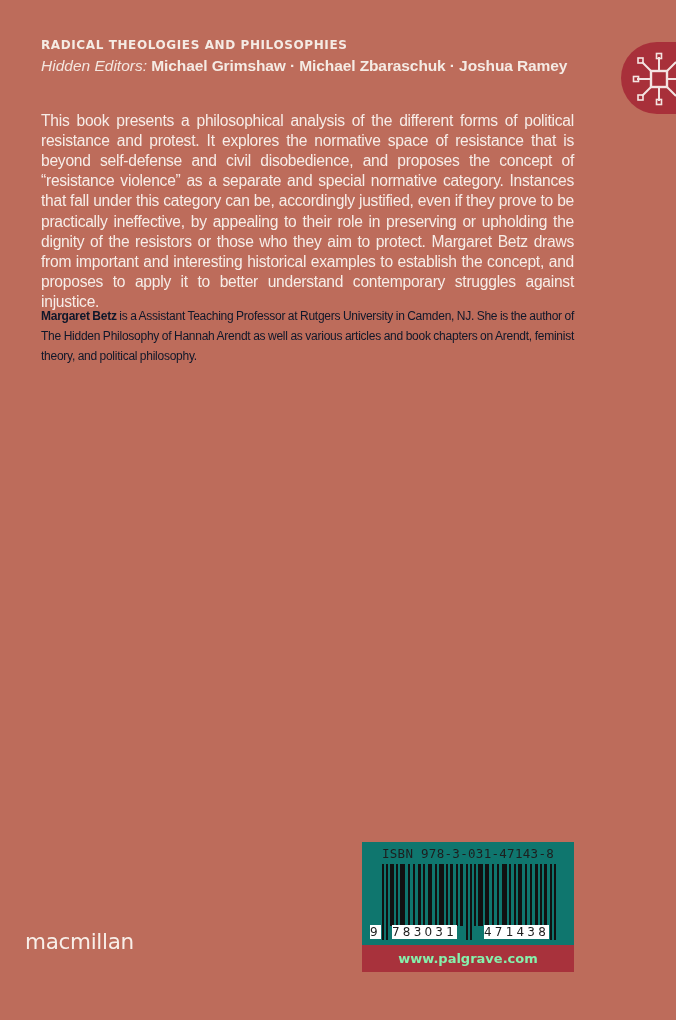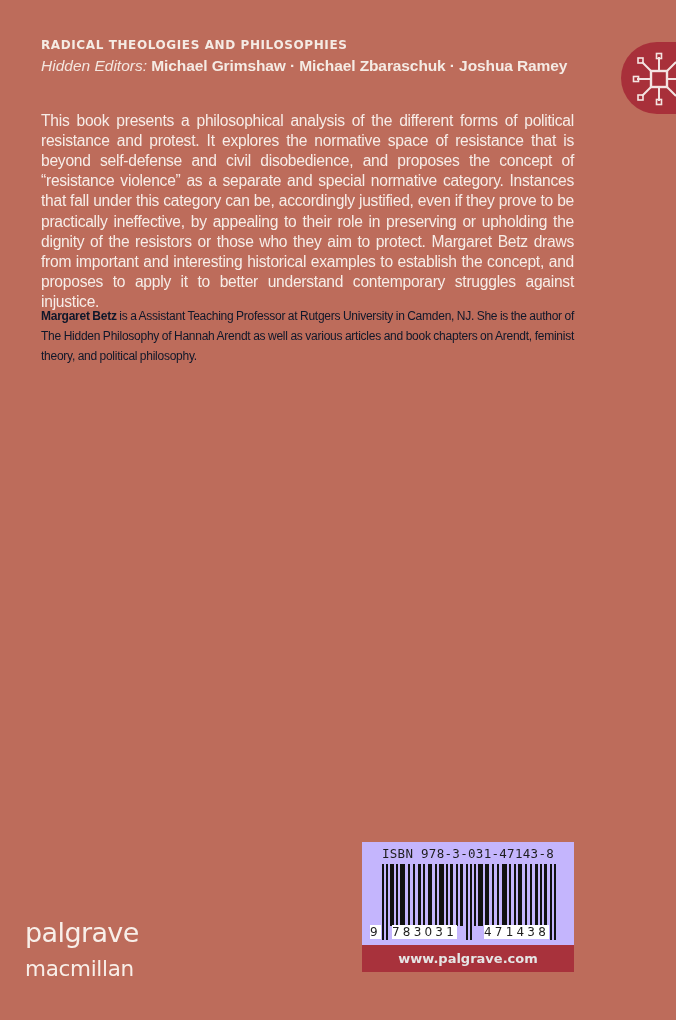--- a/index.html
+++ b/index.html
@@ -107,21 +107,21 @@
       letter-spacing: -0.3px;
       display: block;
       margin-top: 12px;
     }
     .isbn-box {
       position: absolute;
       left: 362px;
       top: 842px;
       width: 212px;
       height: 103px;
-      background: #c4b5fd;
+      background: #0f766e;
     }
     .isbn-text {
       position: absolute;
       left: 0;
       top: 4px;
       width: 212px;
       text-align: center;
       font-family: "DejaVu Sans Mono", monospace;
       font-size: 12.5px;
       color: #1e1e1e;
@@ -147,21 +147,21 @@
       left: 362px;
       top: 945px;
       width: 212px;
       height: 27px;
       background: #a8323c;
       text-align: center;
       line-height: 27px;
       font-family: "DejaVu Sans", sans-serif;
       font-size: 13px;
       font-weight: bold;
-      color: #e5e5e5;
+      color: #86efac;
     }
   </style>
 </head>
 <body>
 
 <div class="series">
   <div class="series-title">RADICAL THEOLOGIES AND PHILOSOPHIES</div>
   <div class="series-editors">
     <span class="label">Hidden Editors:</span>
     <span class="names">Michael Grimshaw · Michael Zbaraschuk · Joshua Ramey</span>
@@ -187,21 +187,20 @@
   </svg>
 </div>
 
 <p class="blurb">This book presents a  philosophical analysis of the different forms of political resistance and protest. It explores the normative space of resistance that is beyond self-defense and civil disobedience, and proposes the concept of “resistance violence” as a separate and special normative category. Instances that fall under this category can be, accordingly justified, even if they prove to be practically ineffective, by appealing to their role in preserving or upholding the dignity of the resistors or those who they aim to protect. Margaret Betz draws from important and interesting historical examples to establish the concept, and proposes to apply it to better understand contemporary struggles against injustice.</p>
 
 <p class="bio">
   <span class="author">Margaret Betz</span><span> is a Assistant Teaching Professor at Rutgers University in Camden, NJ. She is the author of The Hidden Philosophy of Hannah Arendt as well as various articles and book chapters on Arendt, feminist theory, and political philosophy.</span>
 </p>
 
 <div class="publisher-logo">
-  <span class="line1">palgrave</span>
   <span class="line2">macmillan</span>
 </div>
 
 <div class="isbn-box">
   <div class="isbn-text">ISBN 978-3-031-47143-8</div>
   <svg class="barcode" width="200" height="76" viewBox="0 0 200 76">
     <g fill="#111">
 
       <rect x="14" y="0" width="2" height="76"></rect>
       <rect x="18" y="0" width="2" height="76"></rect>

